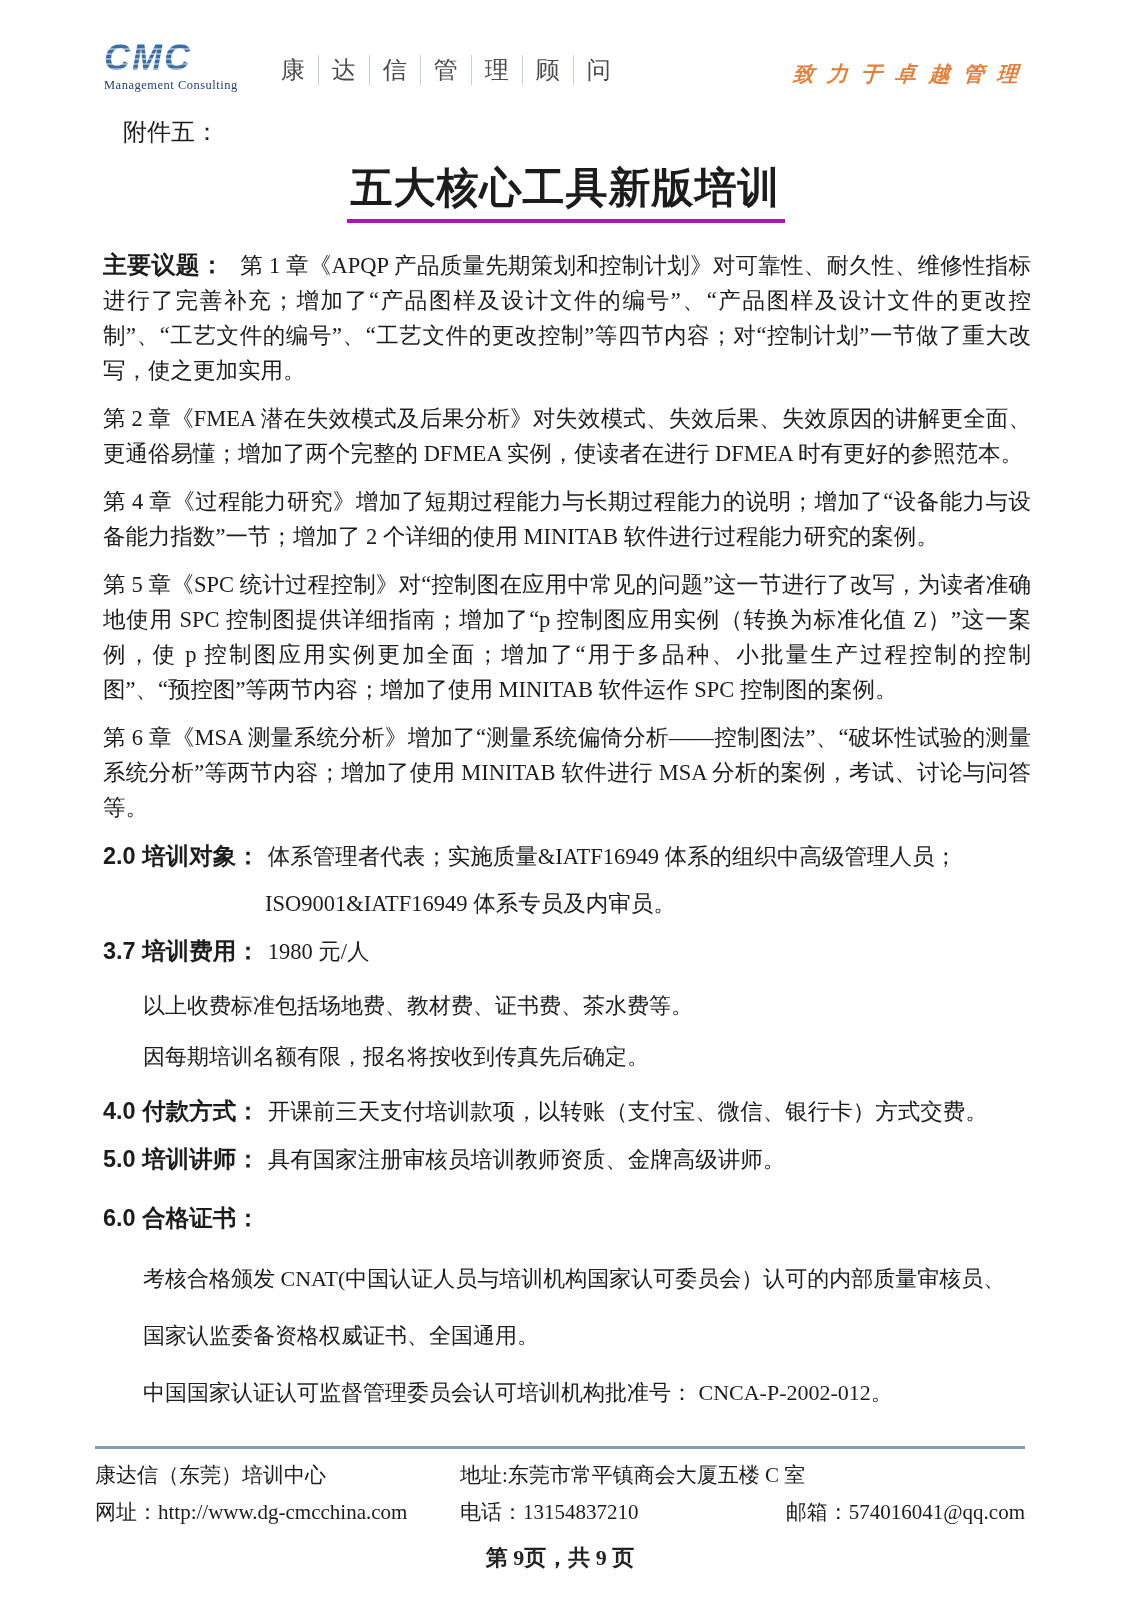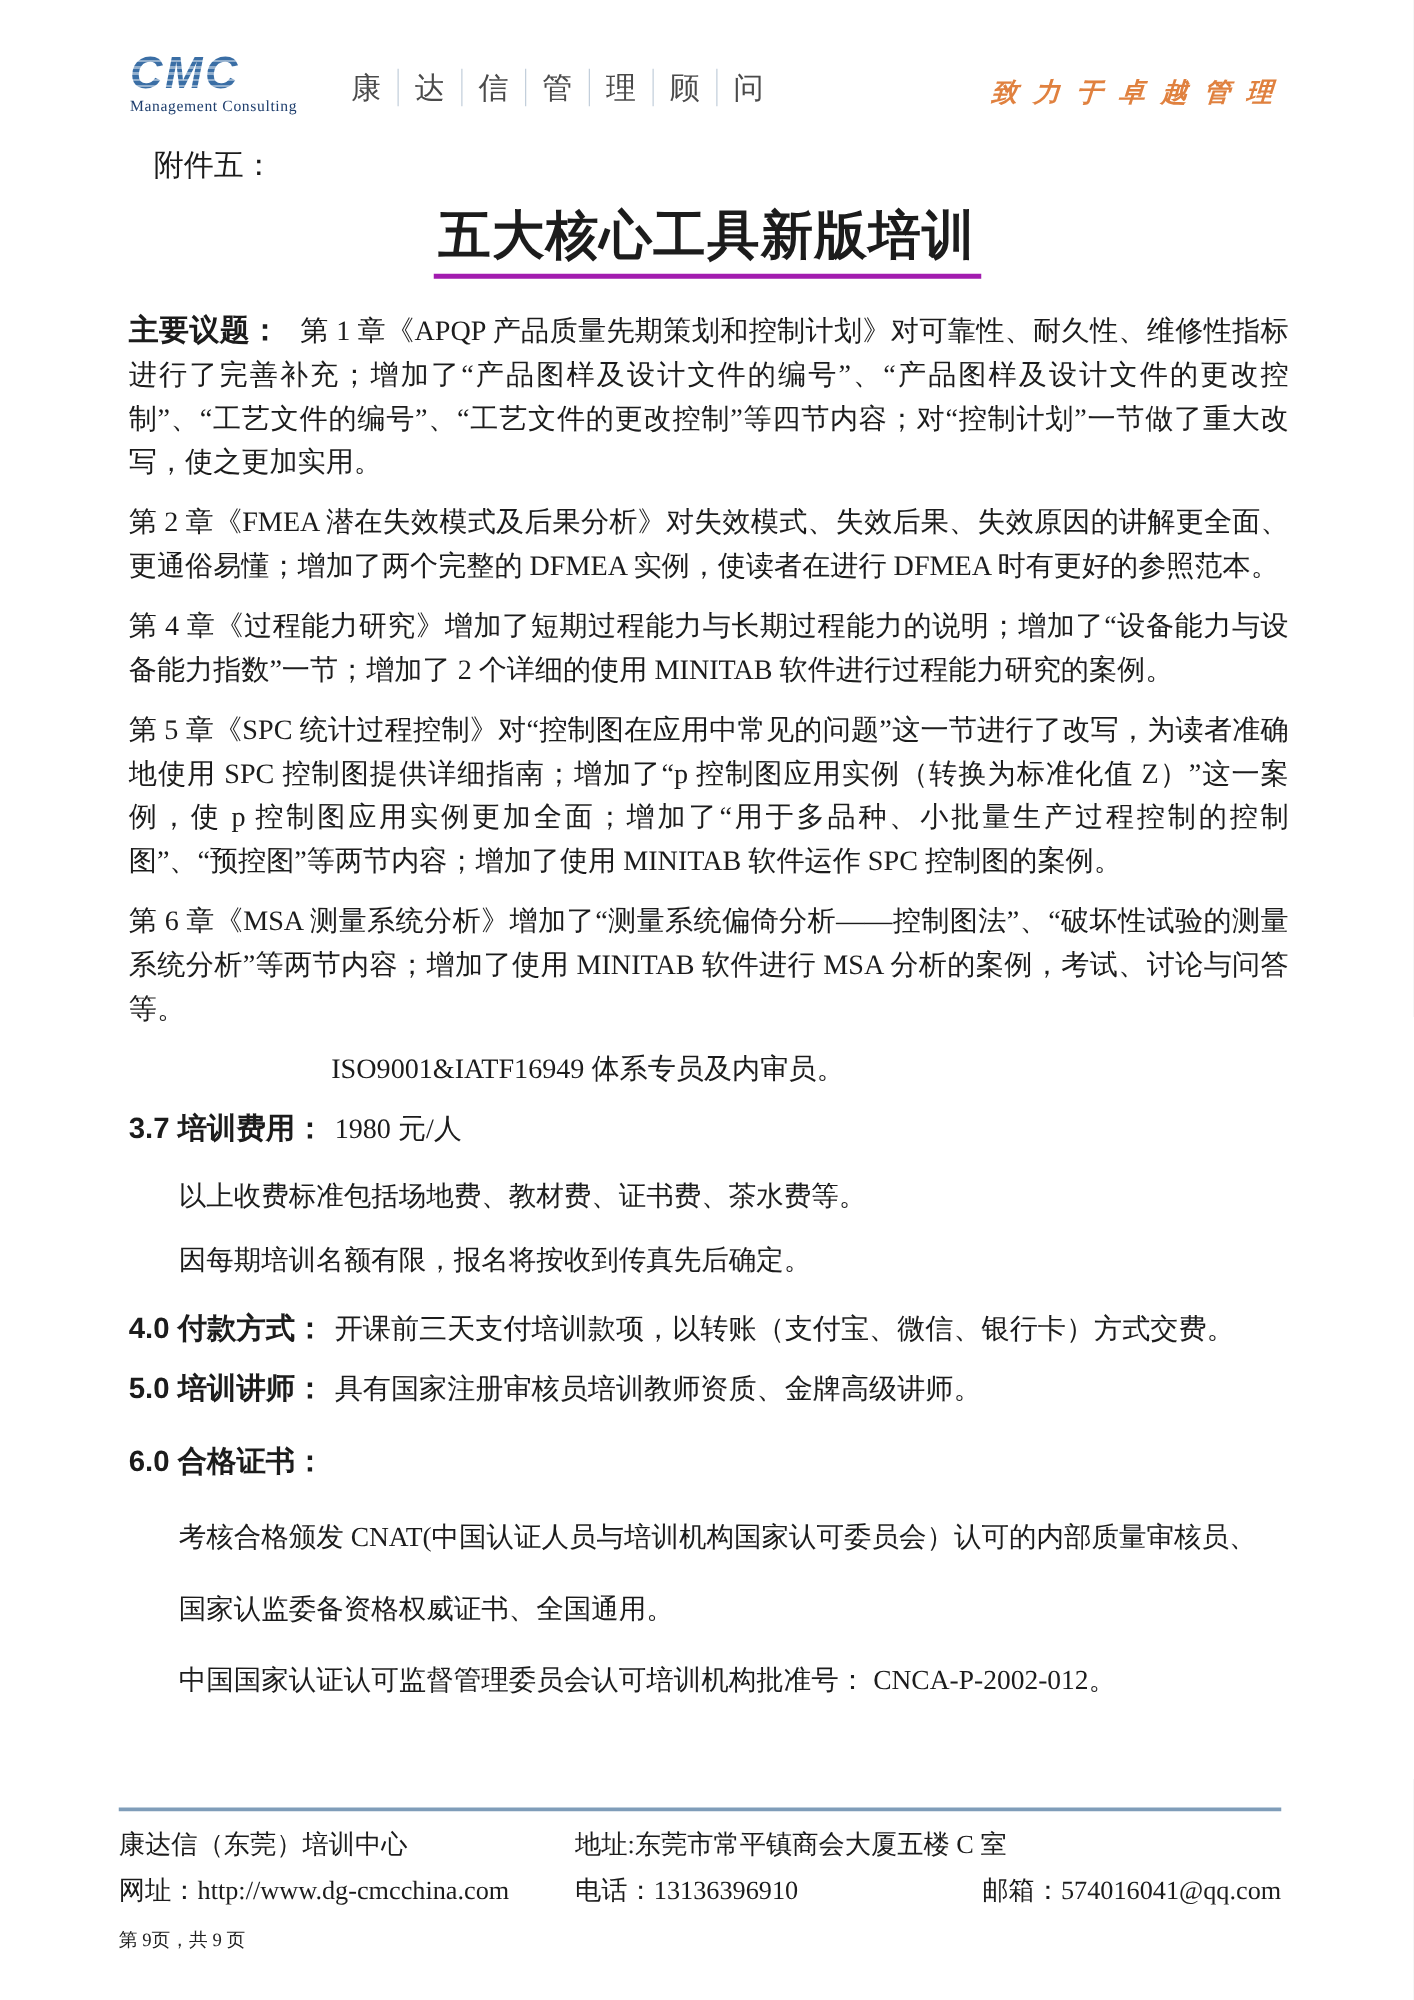--- a/index.html
+++ b/index.html
@@ -113,22 +113,22 @@
   }
   .footer-rule{height:3px;background:var(--footer-line);}
   .footer-grid{
     display:grid;
     grid-template-columns:365px 285px 1fr;
     font-size:21px;
     margin-top:12px;row-gap:9px;
   }
   .footer-grid .cell{white-space:nowrap;}
   .page-indicator{
-    font-size:15px;
-    margin-top:17px;color:#222;
+    text-align:center;font-size:22px;
+    margin-top:17px;color:#222;font-weight:bold;
   }
 </style>
 </head>
 <body>
 
 <div class="page">
 
   <div class="header">
     <div class="logo-block">
       <div class="logo-acronym">CMC</div>
@@ -160,20 +160,21 @@
   <div class="content">
 
     <p class="body-para"><span class="hei topics-label">主要议题：</span><span>第 1 章《APQP 产品质量先期策划和控制计划》对可靠性、耐久性、维修性指标进行了完善补充；增加了“产品图样及设计文件的编号”、“产品图样及设计文件的更改控制”、“工艺文件的编号”、“工艺文件的更改控制”等四节内容；对“控制计划”一节做了重大改写，使之更加实用。</span></p>
     <p class="body-para">第 2 章《FMEA 潜在失效模式及后果分析》对失效模式、失效后果、失效原因的讲解更全面、更通俗易懂；增加了两个完整的 DFMEA 实例，使读者在进行 DFMEA 时有更好的参照范本。</p>
     <p class="body-para">第 4 章《过程能力研究》增加了短期过程能力与长期过程能力的说明；增加了“设备能力与设备能力指数”一节；增加了 2 个详细的使用 MINITAB 软件进行过程能力研究的案例。</p>
     <p class="body-para">第 5 章《SPC 统计过程控制》对“控制图在应用中常见的问题”这一节进行了改写，为读者准确地使用 SPC 控制图提供详细指南；增加了“p 控制图应用实例（转换为标准化值 Z）”这一案例，使 p 控制图应用实例更加全面；增加了“用于多品种、小批量生产过程控制的控制图”、“预控图”等两节内容；增加了使用 MINITAB 软件运作 SPC 控制图的案例。</p>
     <p class="body-para">第 6 章《MSA 测量系统分析》增加了“测量系统偏倚分析——控制图法”、“破坏性试验的测量系统分析”等两节内容；增加了使用 MINITAB 软件进行 MSA 分析的案例，考试、讨论与问答等。</p>
 
 
     <div class="section">
+      <p class="section-line"><span class="hei section-label">2.0 培训对象：</span><span>体系管理者代表；实施质量&amp;IATF16949 体系的组织中高级管理人员；</span></p>
       <p class="section-line indent-under-label">ISO9001&amp;IATF16949 体系专员及内审员。</p>
     </div>
 
     <div class="section">
       <p class="section-line"><span class="hei section-label">3.7 培训费用：</span><span>1980 元/人</span></p>
       <p class="sub-note">以上收费标准包括场地费、教材费、证书费、茶水费等。</p>
       <p class="sub-note">因每期培训名额有限，报名将按收到传真先后确定。</p>
     </div>
 
     <div class="section">
@@ -192,19 +193,19 @@
     </div>
 
   </div>
 
   <div class="footer">
     <div class="footer-rule"></div>
     <div class="footer-grid">
       <div class="cell">康达信（东莞）培训中心</div>
       <div class="cell" style="grid-column:2 / span 2;">地址:东莞市常平镇商会大厦五楼 C 室</div>
       <div class="cell"><span>网址：</span><span>http://www.dg-cmcchina.com</span></div>
-      <div class="cell"><span>电话：</span><span>13136396910</span></div>
+      <div class="cell"><span>电话：</span><span>13154837210</span></div>
       <div class="cell" style="justify-self:end;"><span>邮箱：</span><span>574016041@qq.com</span></div>
     </div>
     <div class="page-indicator">第 9页，共 9 页</div>
   </div>
 
 </div>
 
 </body></html>

